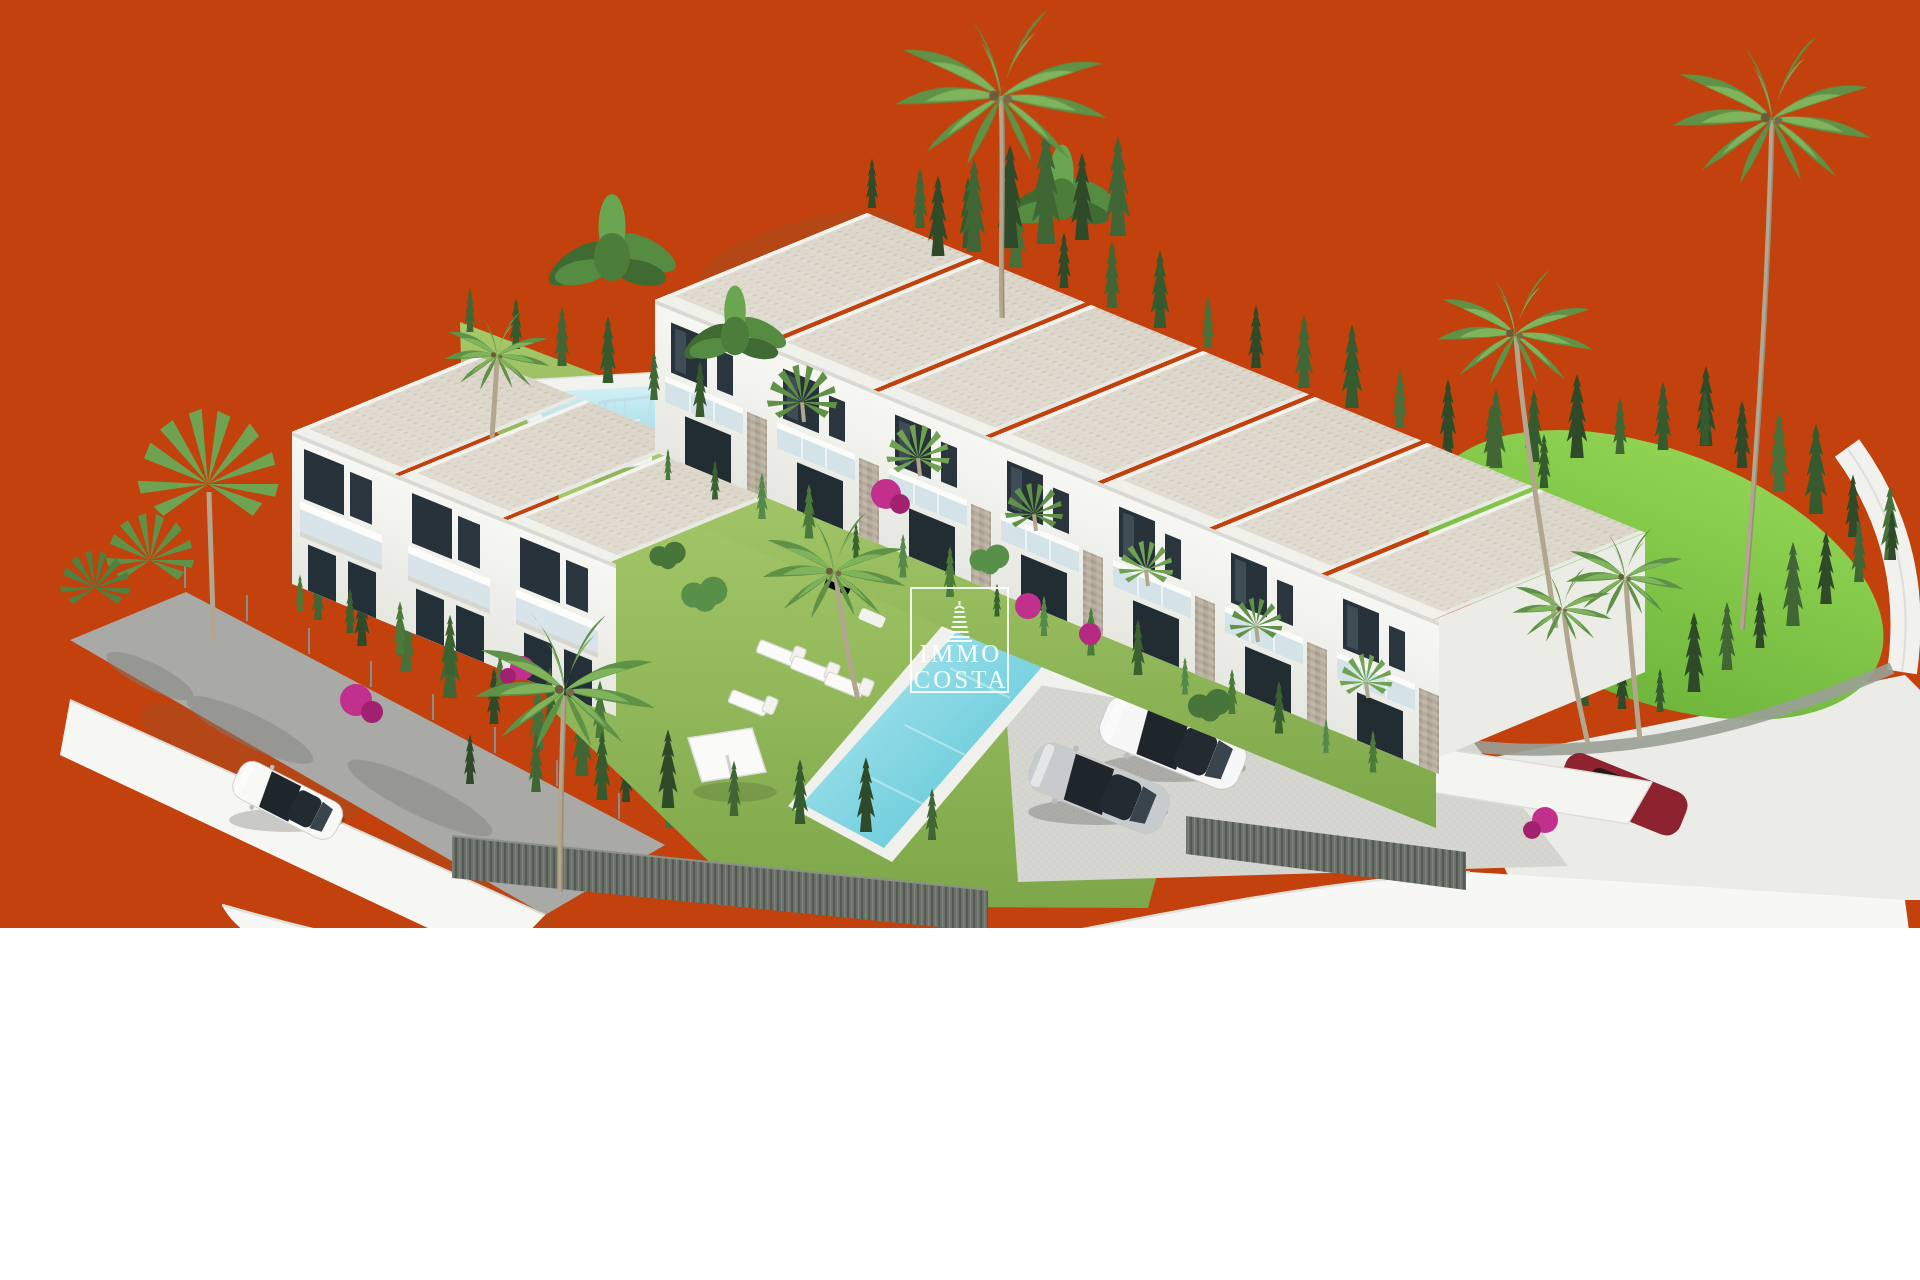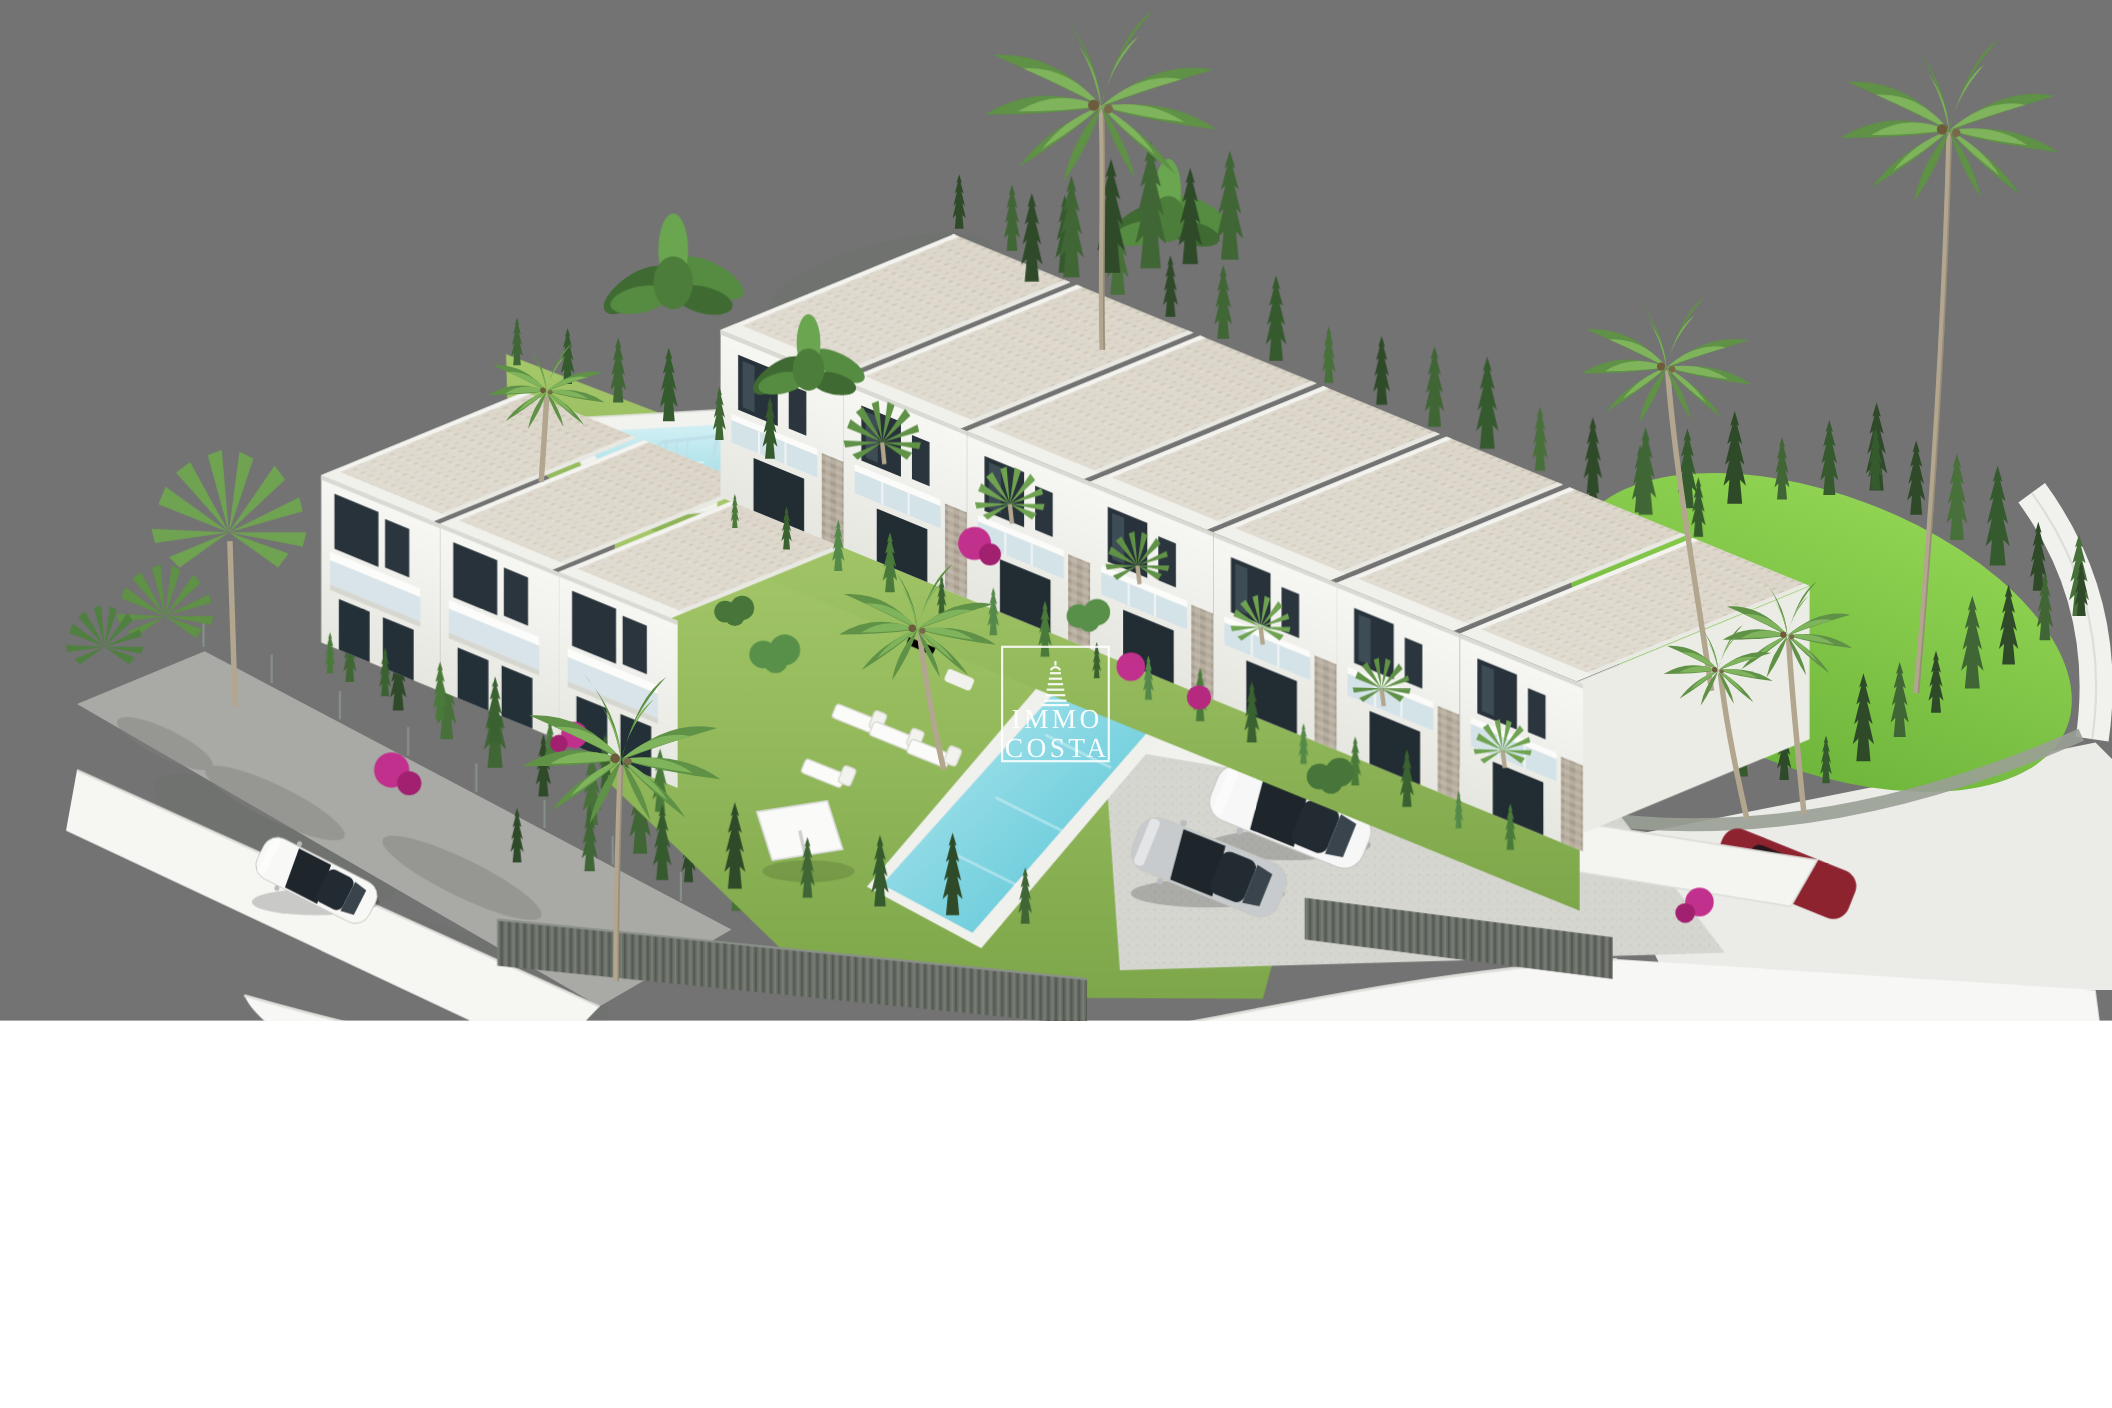--- a/index.html
+++ b/index.html
@@ -1,16 +1,16 @@
 <!DOCTYPE html>
 <html><head>
 <meta charset="utf-8">
 <style>
   html,body{margin:0;padding:0;background:#ffffff;}
-  .stage{position:relative;width:1920px;height:928px;background:#737373;overflow:hidden;
+  .stage{position:relative;width:1920px;height:928px;background:#c2410c;overflow:hidden;
          font-family:"Liberation Sans",sans-serif;}
   svg{position:absolute;left:0;top:0;}
   .wm-text{font-family:"Liberation Serif",serif;fill:#ffffff;fill-opacity:.93;
            font-size:25px;letter-spacing:3px;}
 </style>
 </head>
 <body>
 
 <div class="stage">
 <svg width="1920" height="1280" viewBox="0 0 1920 1280">

